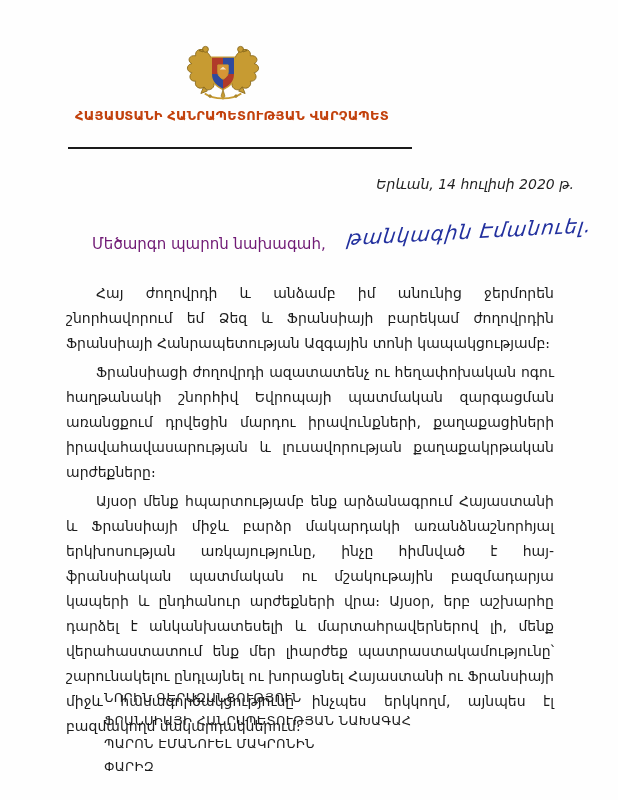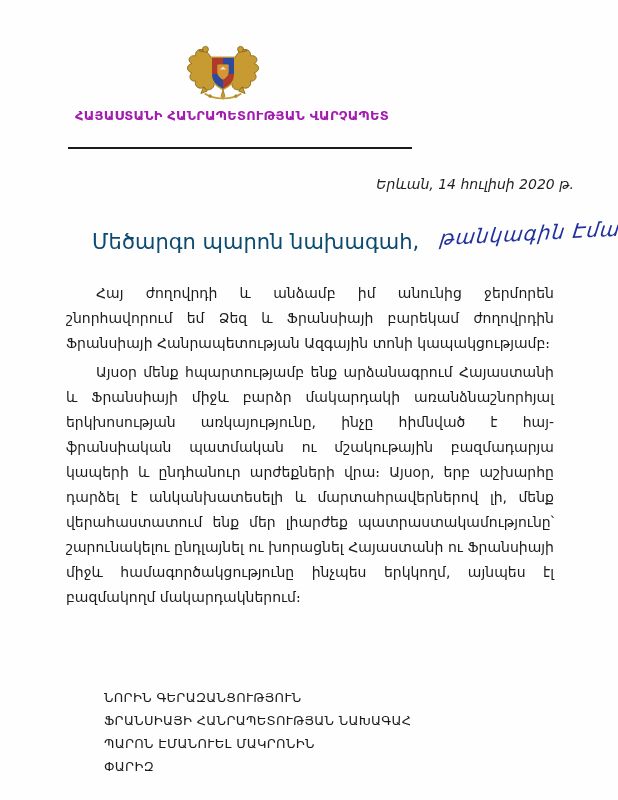--- a/index.html
+++ b/index.html
@@ -27,21 +27,21 @@
     left: 22px;
     top: 109px;
     width: 420px;
     text-align: center;
     line-height: 1.15;
   }
   .title-hy {
     font-size: 13px;
     font-weight: bold;
     letter-spacing: 0.2px;
-    color: #a21caf;
+    color: #c2410c;
     white-space: nowrap;
   }
   .title-fr {
     font-family: "Liberation Serif", "DejaVu Serif", serif;
     font-size: 14px;
     font-weight: bold;
     letter-spacing: 0.4px;
     color: #181818;
     margin-top: 1px;
     white-space: nowrap;
@@ -67,22 +67,22 @@
   }
 
   
   .salutation-row {
     position: absolute;
     left: 92px;
     top: 230px;
     white-space: nowrap;
   }
   .salutation {
-    font-size: 21px;
-    color: #0c4a6e;
+    font-size: 15px;
+    color: #701a75;
   }
   .handwritten {
     display: inline-block;
     position: relative;
     top: -4px;
     margin-left: 16px;
     color: #22309e;
     font-style: italic;
     font-size: 20px;
     letter-spacing: 1px;
@@ -169,20 +169,21 @@
 
   <div class="dateline">Երևան, 14 հուլիսի 2020 թ.</div>
 
   <div class="salutation-row">
     <span class="salutation">Մեծարգո պարոն նախագահ,</span>
     <span class="handwritten">թանկագին Էմանուել.</span>
   </div>
 
   <div class="body-text">
     <p>Հայ ժողովրդի և անձամբ իմ անունից ջերմորեն շնորհավորում եմ Ձեզ և Ֆրանսիայի բարեկամ ժողովրդին Ֆրանսիայի Հանրապետության Ազգային տոնի կապակցությամբ։</p>
+    <p>Ֆրանսիացի ժողովրդի ազատատենչ ու հեղափոխական ոգու հաղթանակի շնորհիվ Եվրոպայի պատմական զարգացման առանցքում դրվեցին մարդու իրավունքների, քաղաքացիների իրավահավասարության և լուսավորության քաղաքակրթական արժեքները։</p>
     <p>Այսօր մենք հպարտությամբ ենք արձանագրում Հայաստանի և Ֆրանսիայի միջև բարձր մակարդակի առանձնաշնորհյալ երկխոսության առկայությունը, ինչը հիմնված է հայ-ֆրանսիական պատմական ու մշակութային բազմադարյա կապերի և ընդհանուր արժեքների վրա։ Այսօր, երբ աշխարհը դարձել է անկանխատեսելի և մարտահրավերներով լի, մենք վերահաստատում ենք մեր լիարժեք պատրաստակամությունը՝ շարունակելու ընդլայնել ու խորացնել Հայաստանի ու Ֆրանսիայի միջև համագործակցությունը ինչպես երկկողմ, այնպես էլ բազմակողմ մակարդակներում։</p>
   </div>
 
   <div class="addressee">
     <div>ՆՈՐԻՆ ԳԵՐԱԶԱՆՑՈՒԹՅՈՒՆ</div>
     <div>ՖՐԱՆՍԻԱՅԻ ՀԱՆՐԱՊԵՏՈՒԹՅԱՆ ՆԱԽԱԳԱՀ</div>
     <div>ՊԱՐՈՆ ԷՄԱՆՈՒԵԼ ՄԱԿՐՈՆԻՆ</div>
     <div class="city">ՓԱՐԻԶ</div>
   </div>
 

